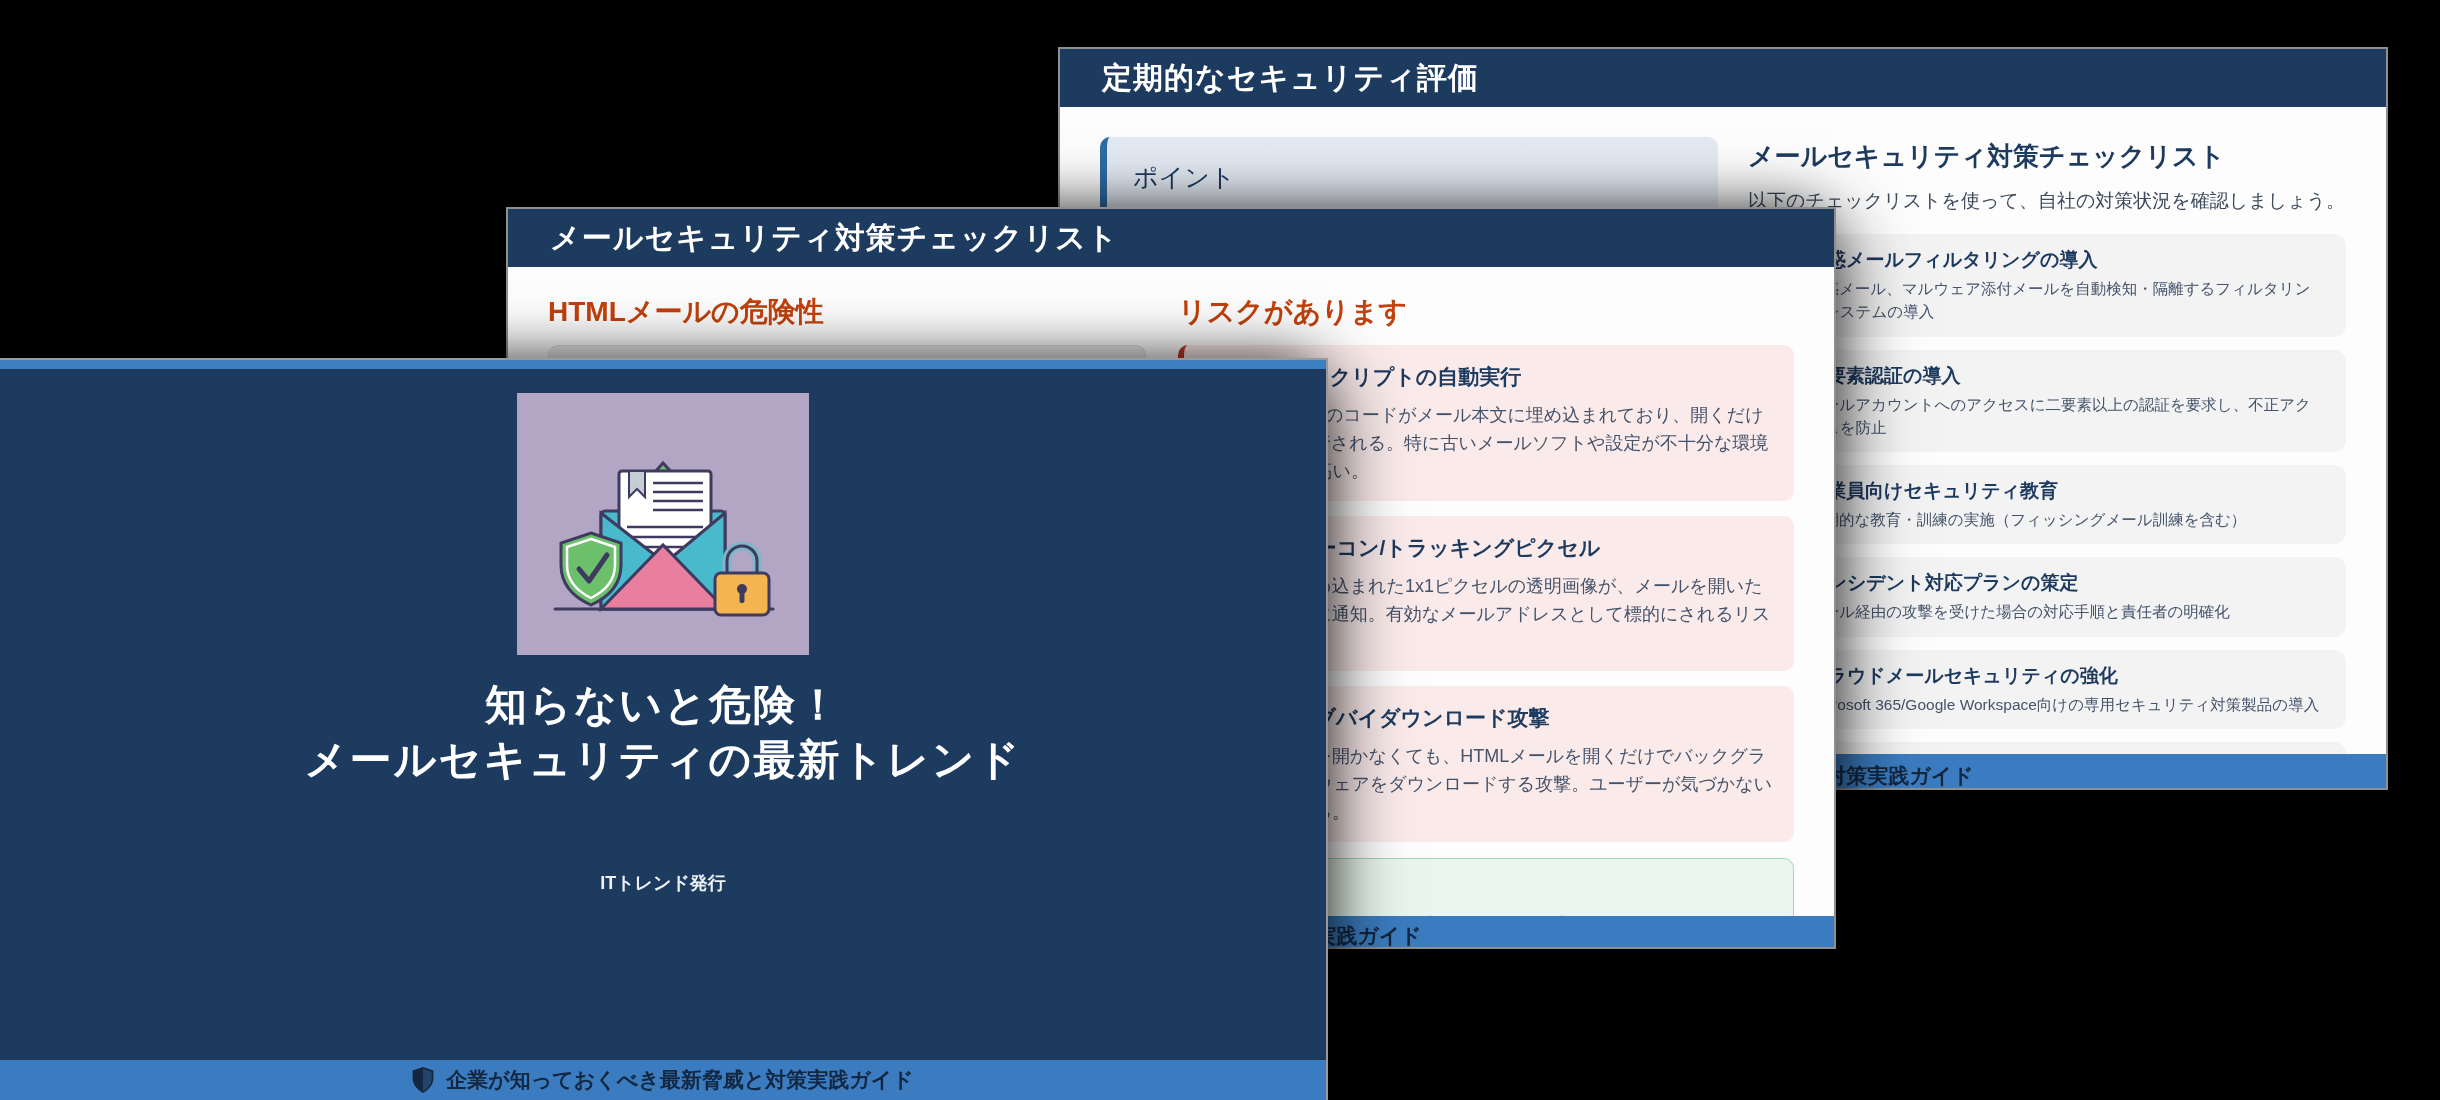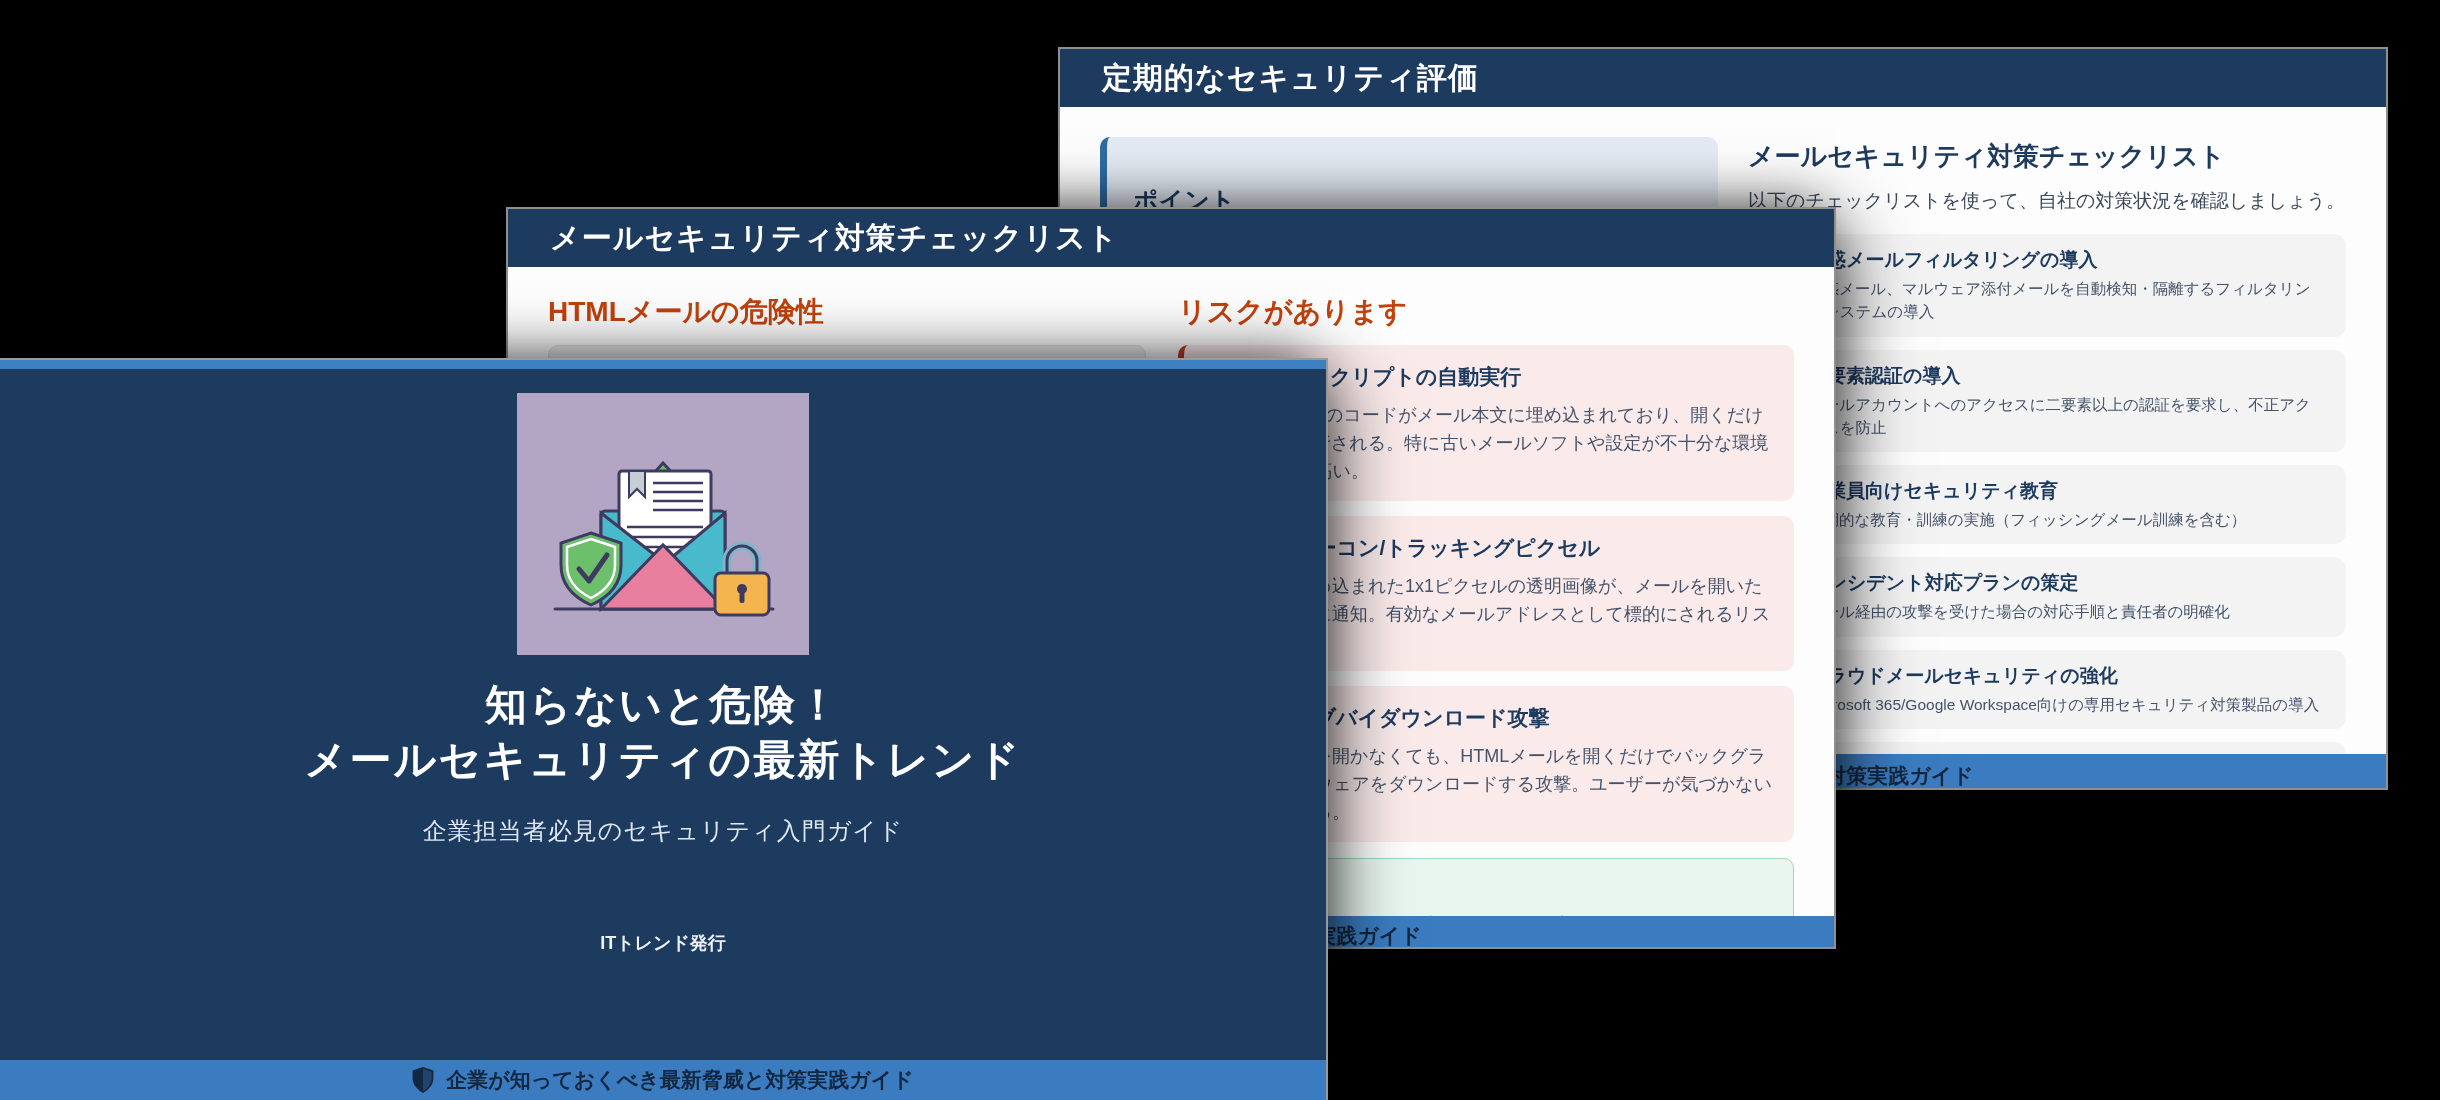--- a/index.html
+++ b/index.html
@@ -15,21 +15,21 @@
   .slide-footer.full{height:40px;}
   .slide-footer.clipped-mid{height:25px;align-items:flex-start;padding-top:6px;}
   .slide-footer.clipped-back{height:26px;align-items:flex-start;padding-top:8px;}
   .shield{width:22px;height:26px;flex:0 0 auto;}
 
   
   #slide-summary{left:1058px;top:47px;width:1330px;height:743px;z-index:1;}
   #slide-summary .body{display:flex;gap:30px;padding:30px 40px;}
   .point-box{width:618px;flex:0 0 auto;border-left:7px solid #2e6da4;border-radius:10px;
              background:linear-gradient(180deg,#e3eaf4,#f3f7fc);padding:24px 26px;height:210px;box-sizing:border-box;}
-  .point-title{font-size:25px;font-weight:bold;color:#1d3a5f;margin-bottom:16px;margin-top:23px;}
+  .point-title{font-size:25px;font-weight:normal;color:#1d3a5f;margin-bottom:16px;}
   .point-body{font-size:20px;line-height:1.6;color:#3d4a5c;}
   .point-highlight{color:#c0392b;font-weight:bold;}
   .cl-col{flex:1;min-width:0;}
   .cl-heading{font-size:26px;font-weight:bold;color:#1d3a5f;margin:2px 0 14px 0;}
   .cl-intro{font-size:19px;color:#3d4a5c;margin-bottom:20px;}
   .check-item{display:flex;gap:14px;background:#f3f3f4;border-radius:12px;padding:13px 20px;margin-bottom:13px;}
   .checkbox{width:22px;height:22px;border:2px solid #9aa7b5;border-radius:5px;background:#fff;
             flex:0 0 auto;margin-top:2px;}
   .check-title{font-size:19px;font-weight:bold;color:#1d3a5f;margin-bottom:4px;}
   .check-body{font-size:15.5px;line-height:1.5;color:#44536a;}
@@ -226,21 +226,20 @@
           <path d="M210 182 v-14 a15 15 0 0 1 30 0 v14" fill="none" stroke="#3e3a60" stroke-width="3"></path>
           <rect x="198" y="180" width="54" height="42" rx="6" fill="#f4b54f" stroke="#3e3a60" stroke-width="3"></rect>
           <circle cx="225" cy="196" r="5" fill="#3e3a60"></circle>
           <rect x="222.5" y="197" width="5" height="13" rx="2" fill="#3e3a60"></rect>
         </svg>
       </div>
       <div class="main-title">
         <div>知らないと危険！</div>
         <div>メールセキュリティの最新トレンド</div>
       </div>
-      <div class="sub-title">企業担当者必見のセキュリティ入門ガイド</div>
       <div class="publisher">ITトレンド発行</div>
     </div>
     <div class="slide-footer full">
       <svg class="shield" viewBox="0 0 24 30">
           <path d="M12 0 L24 4 V13 C24 21 18 26.5 12 30 C6 26.5 0 21 0 13 V4 Z" fill="#132740"></path>
           <path d="M12 2 L12 28 C17 25 22 20 22 13 V5.5 Z" fill="#3b7cc0" opacity="0.35"></path>
         </svg>
       <span>企業が知っておくべき最新脅威と対策実践ガイド</span>
     </div>
   </div>

